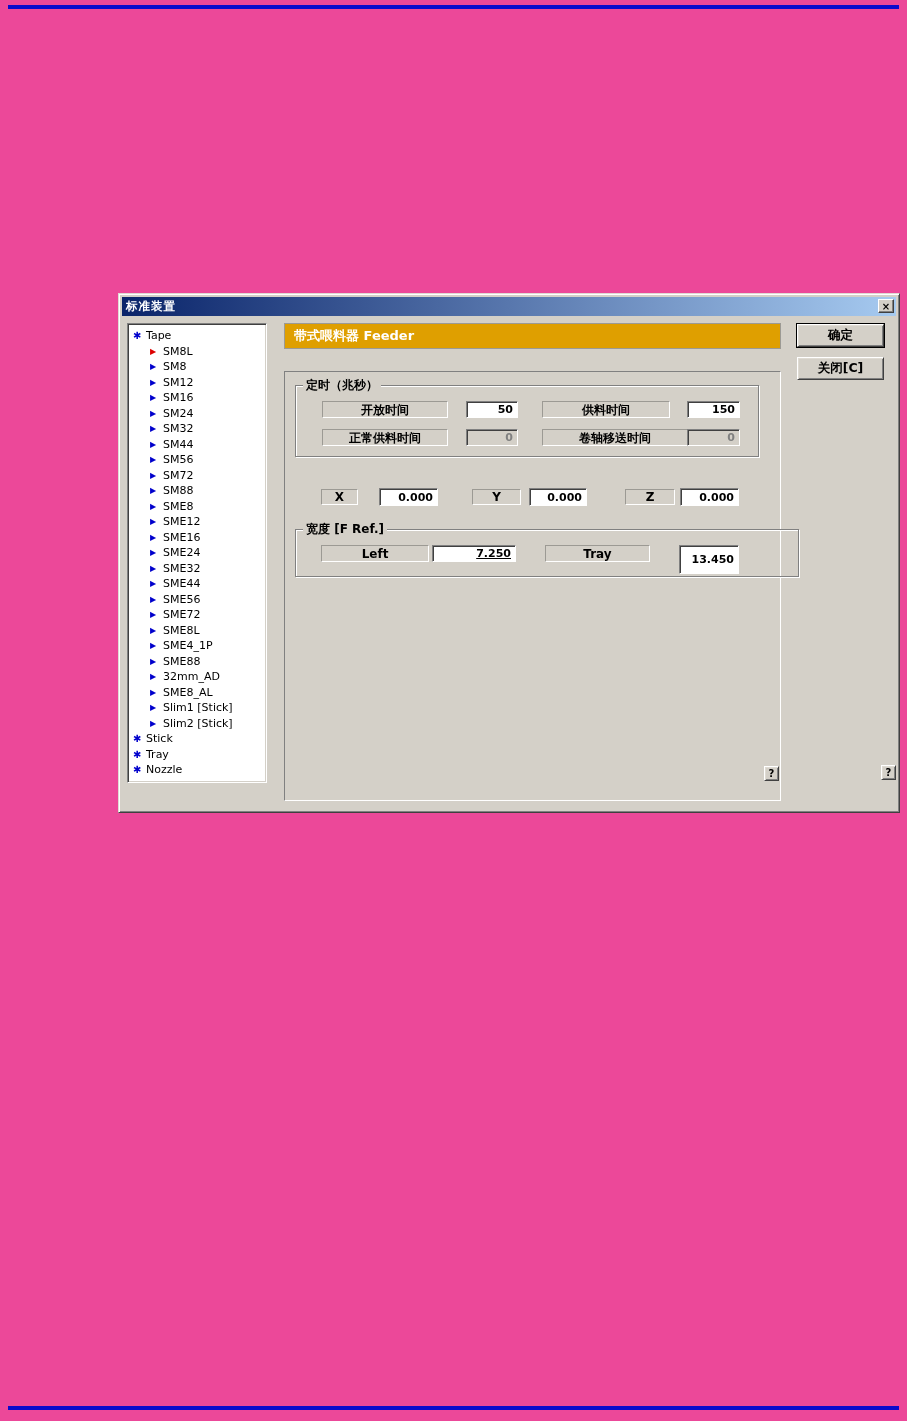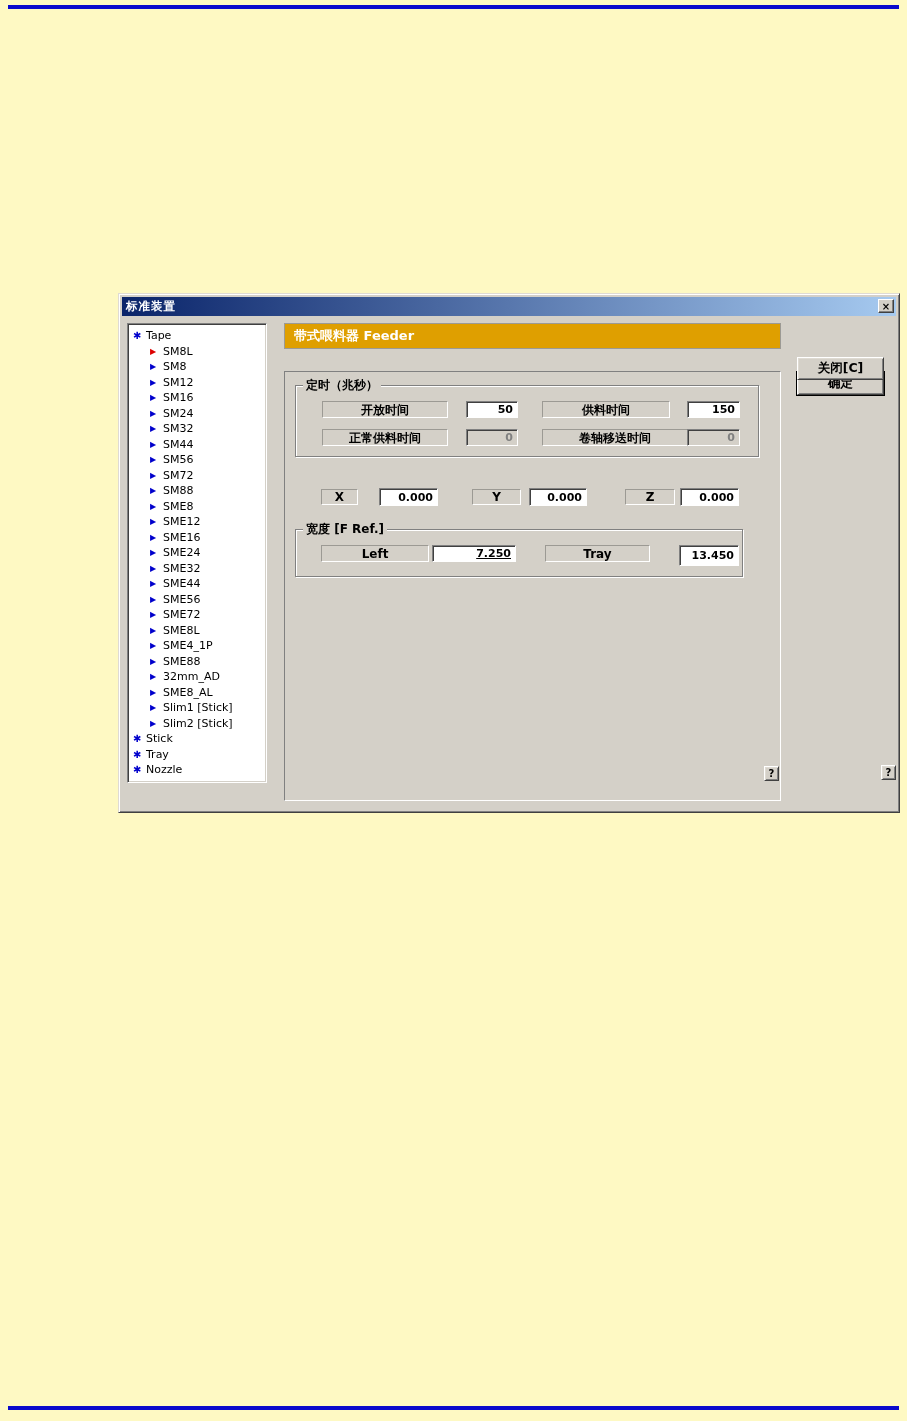--- a/index.html
+++ b/index.html
@@ -1,18 +1,18 @@
 <!DOCTYPE html>
 <html><head>
 <meta charset="utf-8">
 <style>
   * { margin:0; padding:0; box-sizing:border-box; }
   html,body { background:#888; }
   .page {
-    position:relative; width:907px; height:1421px; background:#fef9c3;
+    position:relative; width:907px; height:1421px; background:#ec4899;
     font-family:"DejaVu Sans", sans-serif; overflow:hidden;padding-left:37px;
   }
   .rule { position:absolute; left:8px; right:8px; height:4px; }
   .rule.top { top:5px; }
   .rule.bottom { top:1406px; }
 
   
   .window {
     position:absolute; left:118px; top:293px; width:782px; height:520px;
     background:#D4D0C8;
@@ -82,21 +82,21 @@
   .field.disabled { background:#D4D0C8; color:#808080; }
 
   
   .btn {
     position:absolute; background:#D4D0C8;
     border:1px solid; border-color:#FFFFFF #404040 #404040 #FFFFFF;
     box-shadow: inset 1px 1px 0 #DFDBD3, inset -1px -1px 0 #808080;
     font-family:inherit; font-size:12.5px; font-weight:bold; color:#000;
     text-align:center; cursor:pointer;
   }
-  .btn.default { box-shadow: 0 0 0 1px #000, inset 1px 1px 0 #DFDBD3, inset -1px -1px 0 #808080; margin-top: 48px; }
+  .btn.default { box-shadow: 0 0 0 1px #000, inset 1px 1px 0 #DFDBD3, inset -1px -1px 0 #808080; }
   .helpbtn { width:15px; height:15px; font-size:10px; line-height:12px; padding:0; }
 </style>
 </head>
 <body>
 
 <div class="page">
   <div class="rule top" style="background:#0A0ACC;"></div>
   <div class="rule bottom" style="background:#0A0ACC;"></div>
 
   <div class="window">
@@ -244,27 +244,27 @@
       <div class="labelbox" style="left:257px; top:57px; width:146px; height:17px;">卷轴移送时间</div>
       <div class="field disabled" style="left:402px; top:57px; width:53px; height:17px;">0</div>
 
       <div class="labelbox" style="left:36px; top:117px; width:37px; height:16px;">X</div>
       <div class="field" style="left:94px; top:116px; width:59px; height:18px;">0.000</div>
       <div class="labelbox" style="left:187px; top:117px; width:49px; height:16px;">Y</div>
       <div class="field" style="left:244px; top:116px; width:58px; height:18px;">0.000</div>
       <div class="labelbox" style="left:340px; top:117px; width:50px; height:16px;">Z</div>
       <div class="field" style="left:395px; top:116px; width:59px; height:18px;">0.000</div>
 
-      <div class="groupbox" style="left:10px; top:157px; width:448px; height:48px;">
+      <div class="groupbox" style="left:10px; top:157px; width:504px; height:48px;">
         <span class="legend">宽度 [F Ref.]</span>
       </div>
       <div class="labelbox" style="left:36px; top:173px; width:108px; height:17px;">Left</div>
       <div class="field" style="left:147px; top:173px; width:84px; height:17px;text-decoration:underline;">7.250</div>
       <div class="labelbox" style="left:260px; top:173px; width:105px; height:17px;">Tray</div>
-      <div class="field" style="left:394px; top:173px; width:60px; height:21px;">13.450</div>
+      <div class="field" style="left:394px; top:173px; width:60px; height:29px;">13.450</div>
 
       <button class="btn helpbtn" style="left:479px; top:394px;">?</button>
     </div>
 
     <button class="btn default" style="left:678px; top:30px; width:87px; height:23px;">确定</button>
     <button class="btn" style="left:678px; top:63px; width:87px; height:23px;">关闭[C]</button>
     <button class="btn helpbtn" style="left:762px; top:471px;">?</button>
   </div>
 </div>
 

